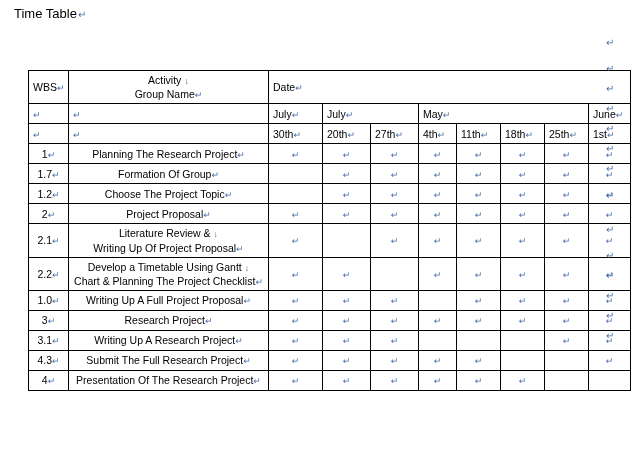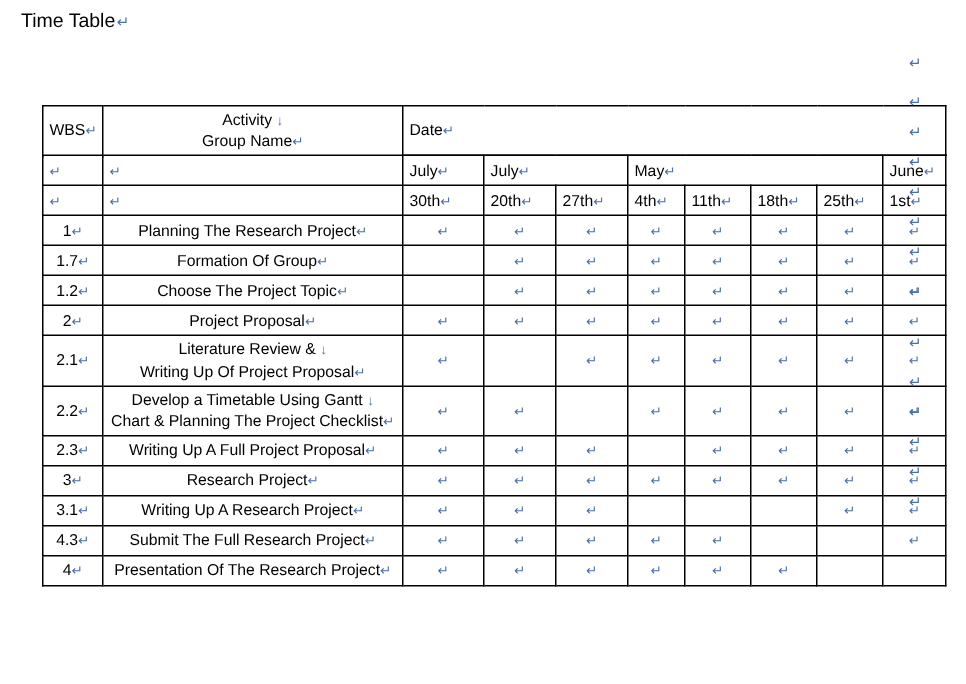--- a/index.html
+++ b/index.html
@@ -231,21 +231,21 @@
             <td class="datecol"><span class="tiny-mark">↵</span></td>
             <td class="datecol"><span class="tiny-mark">↵</span></td>
             <td class="datecol filled"></td>
             <td class="datecol"><span class="tiny-mark">↵</span></td>
             <td class="datecol"><span class="tiny-mark">↵</span></td>
             <td class="datecol"><span class="tiny-mark">↵</span></td>
             <td class="datecol"><span class="tiny-mark">↵</span></td>
             <td class="datecol"><span class="tiny-mark">↵</span></td>
           </tr>
           <tr>
-            <td class="wbs"><span>2.3</span><span class="tiny-mark">↵</span></td>
+            <td class="wbs"><span>1.0</span><span class="tiny-mark">↵</span></td>
             <td class="act">
               <span class="act-line">Writing Up A Full Project Proposal<span class="tiny-mark">↵</span></span>
             </td>
             <td class="datecol"><span class="tiny-mark">↵</span></td>
             <td class="datecol"><span class="tiny-mark">↵</span></td>
             <td class="datecol"><span class="tiny-mark">↵</span></td>
             <td class="datecol filled"></td>
             <td class="datecol"><span class="tiny-mark">↵</span></td>
             <td class="datecol"><span class="tiny-mark">↵</span></td>
             <td class="datecol"><span class="tiny-mark">↵</span></td>

